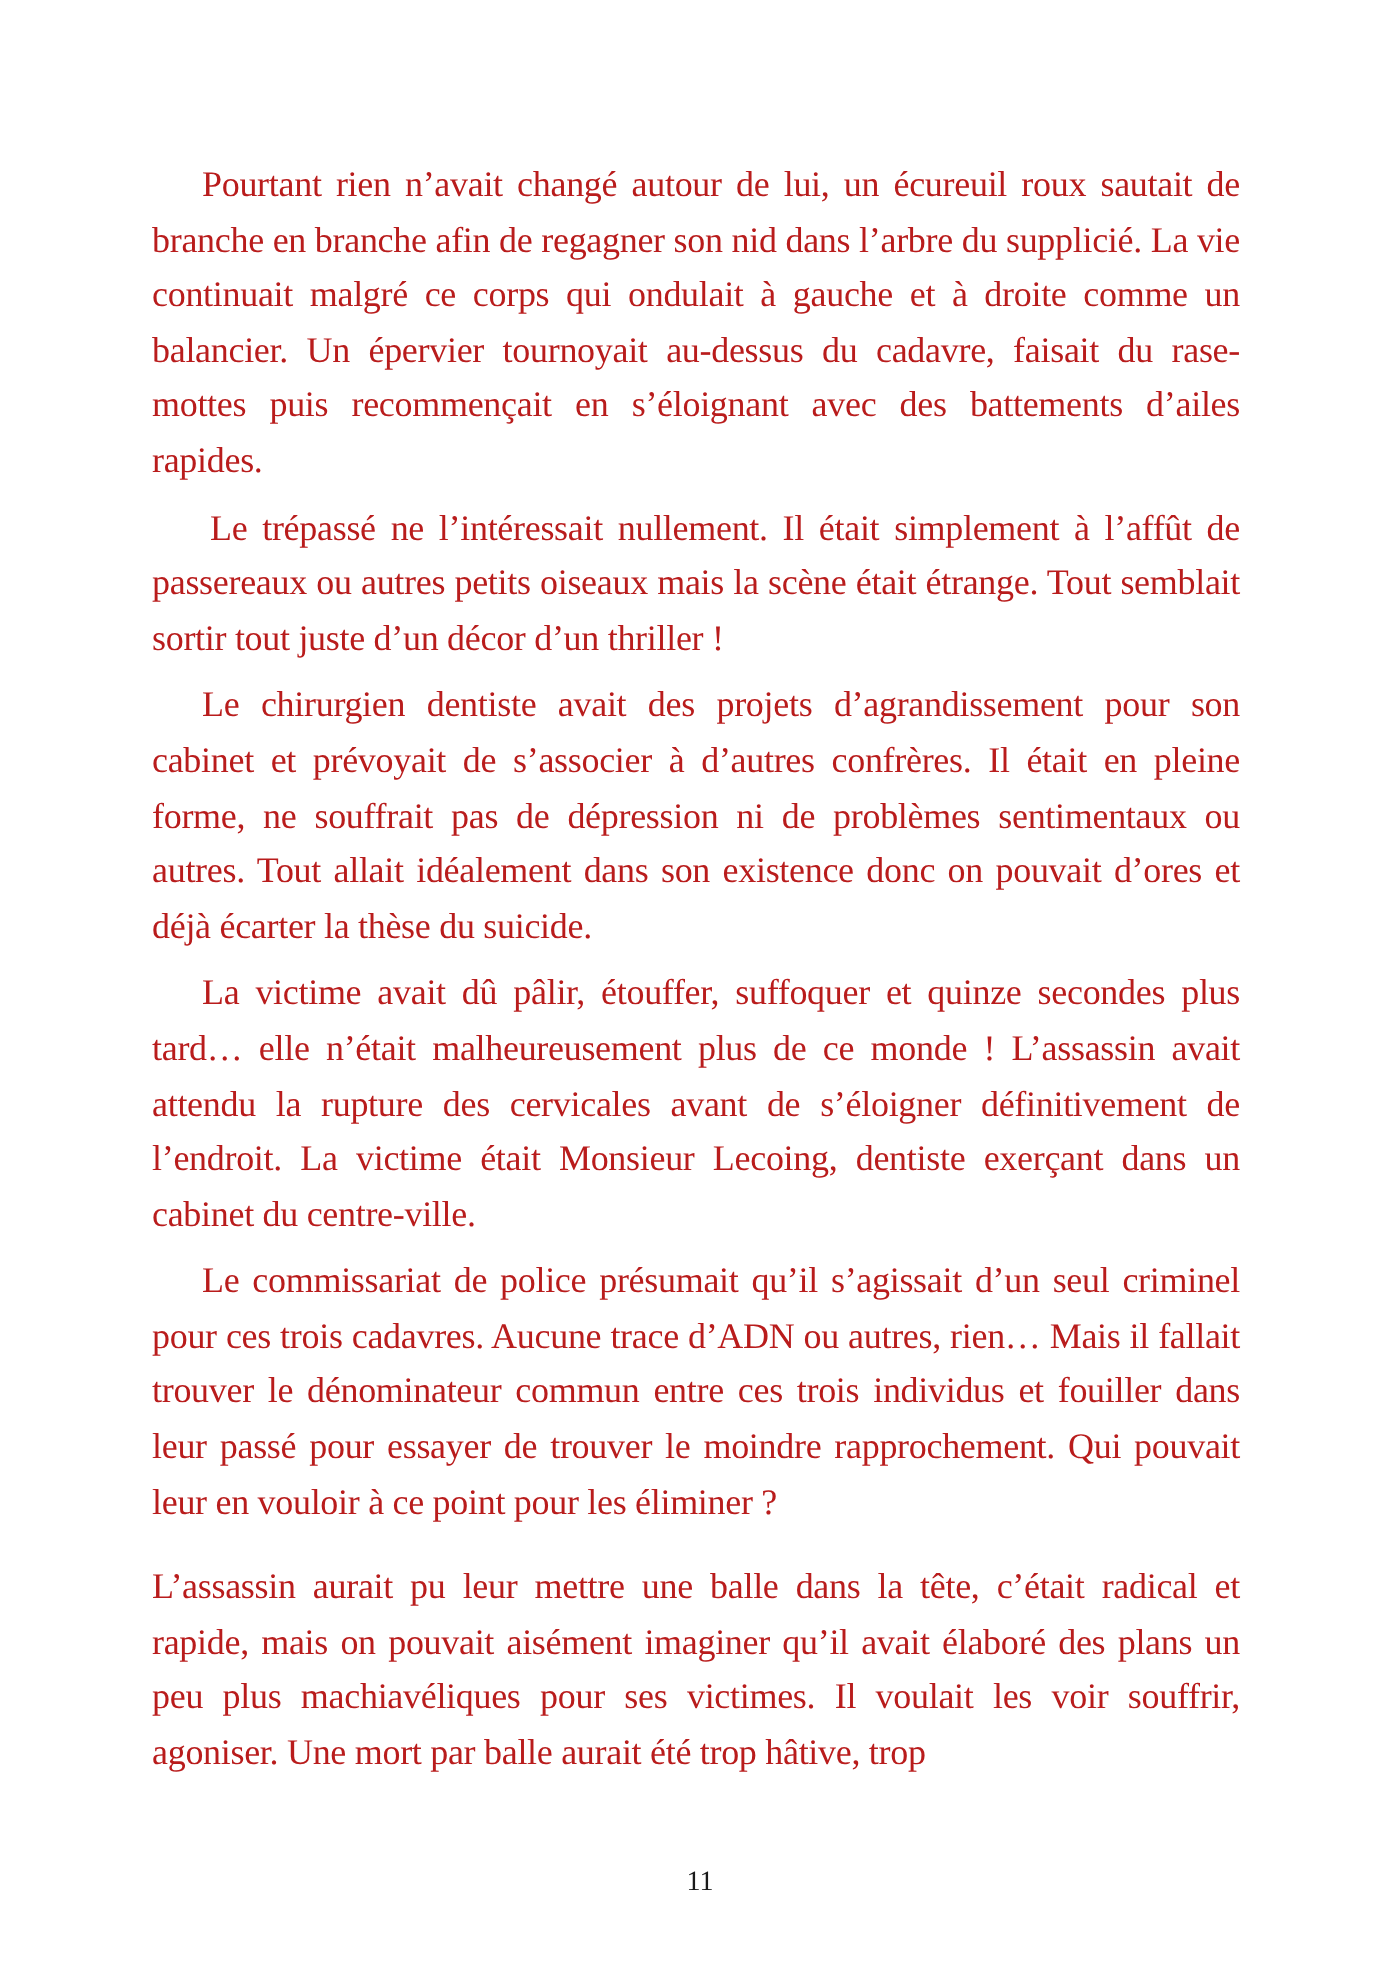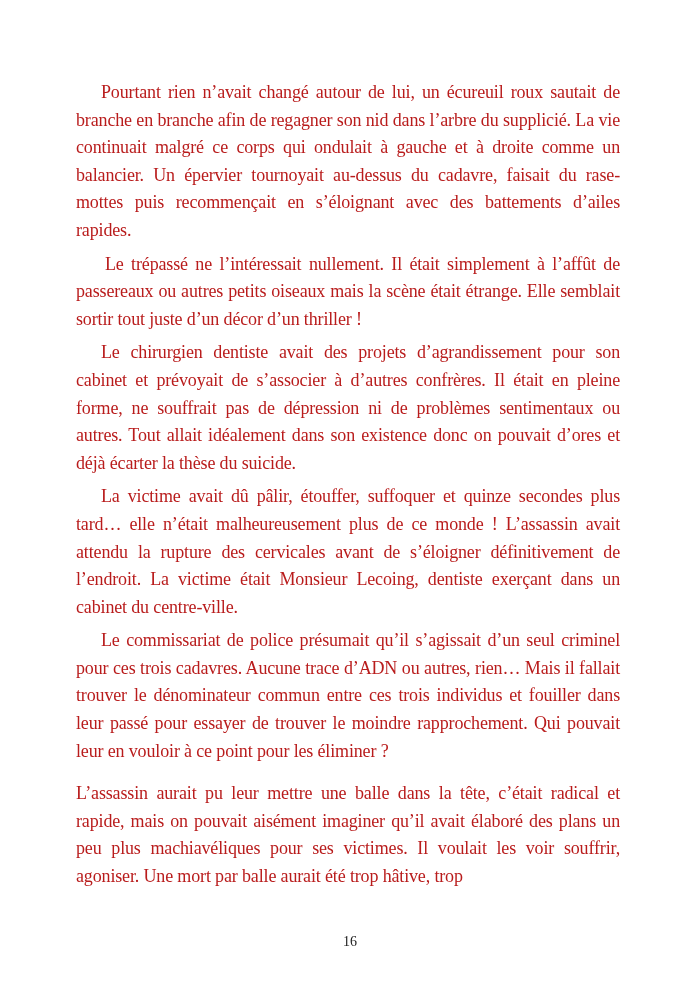--- a/index.html
+++ b/index.html
@@ -28,20 +28,20 @@
       font-family: "Liberation Serif", serif;
       font-size: 14px;
       color: #1a1a1a;
     }
   </style>
 </head>
 <body>
 
 <div class="page">
   <p class="para">Pourtant rien n’avait changé autour de lui, un écureuil roux sautait de branche en branche afin de regagner son nid dans l’arbre du supplicié. La vie continuait malgré ce corps qui ondulait à gauche et à droite comme un balancier. Un épervier tournoyait au-dessus du cadavre, faisait du rase-mottes puis recommençait en s’éloignant avec des battements d’ailes rapides.</p>
-  <p class="para extra">Le trépassé ne l’intéressait nullement. Il était simplement à l’affût de passereaux ou autres petits oiseaux mais la scène était étrange. Elle semblait sortir tout juste d’un décor d’un thriller !</p>
+  <p class="para extra">Le trépassé ne l’intéressait nullement. Il était simplement à l’affût de passereaux ou autres petits oiseaux mais la scène était étrange. Tout semblait sortir tout juste d’un décor d’un thriller !</p>
   <p class="para">Le chirurgien dentiste avait des projets d’agrandissement pour son cabinet et prévoyait de s’associer à d’autres confrères. Il était en pleine forme, ne souffrait pas de dépression ni de problèmes sentimentaux ou autres. Tout allait idéalement dans son existence donc on pouvait d’ores et déjà écarter la thèse du suicide.</p>
   <p class="para">La victime avait dû pâlir, étouffer, suffoquer et quinze secondes plus tard… elle n’était malheureusement plus de ce monde ! L’assassin avait attendu la rupture des cervicales avant de s’éloigner définitivement de l’endroit. La victime était Monsieur Lecoing, dentiste exerçant dans un cabinet du centre-ville.</p>
   <p class="para">Le commissariat de police présumait qu’il s’agissait d’un seul criminel pour ces trois cadavres. Aucune trace d’ADN ou autres, rien… Mais il fallait trouver le dénominateur commun entre ces trois individus et fouiller dans leur passé pour essayer de trouver le moindre rapprochement. Qui pouvait leur en vouloir à ce point pour les éliminer ?</p>
   <p class="para noindent gap-before">L’assassin aurait pu leur mettre une balle dans la tête, c’était radical et rapide, mais on pouvait aisément imaginer qu’il avait élaboré des plans un peu plus machiavéliques pour ses victimes. Il voulait les voir souffrir, agoniser. Une mort par balle aurait été trop hâtive, trop</p>
 </div>
 
-<div class="page-number">16</div>
+<div class="page-number">11</div>
 
 </body></html>

